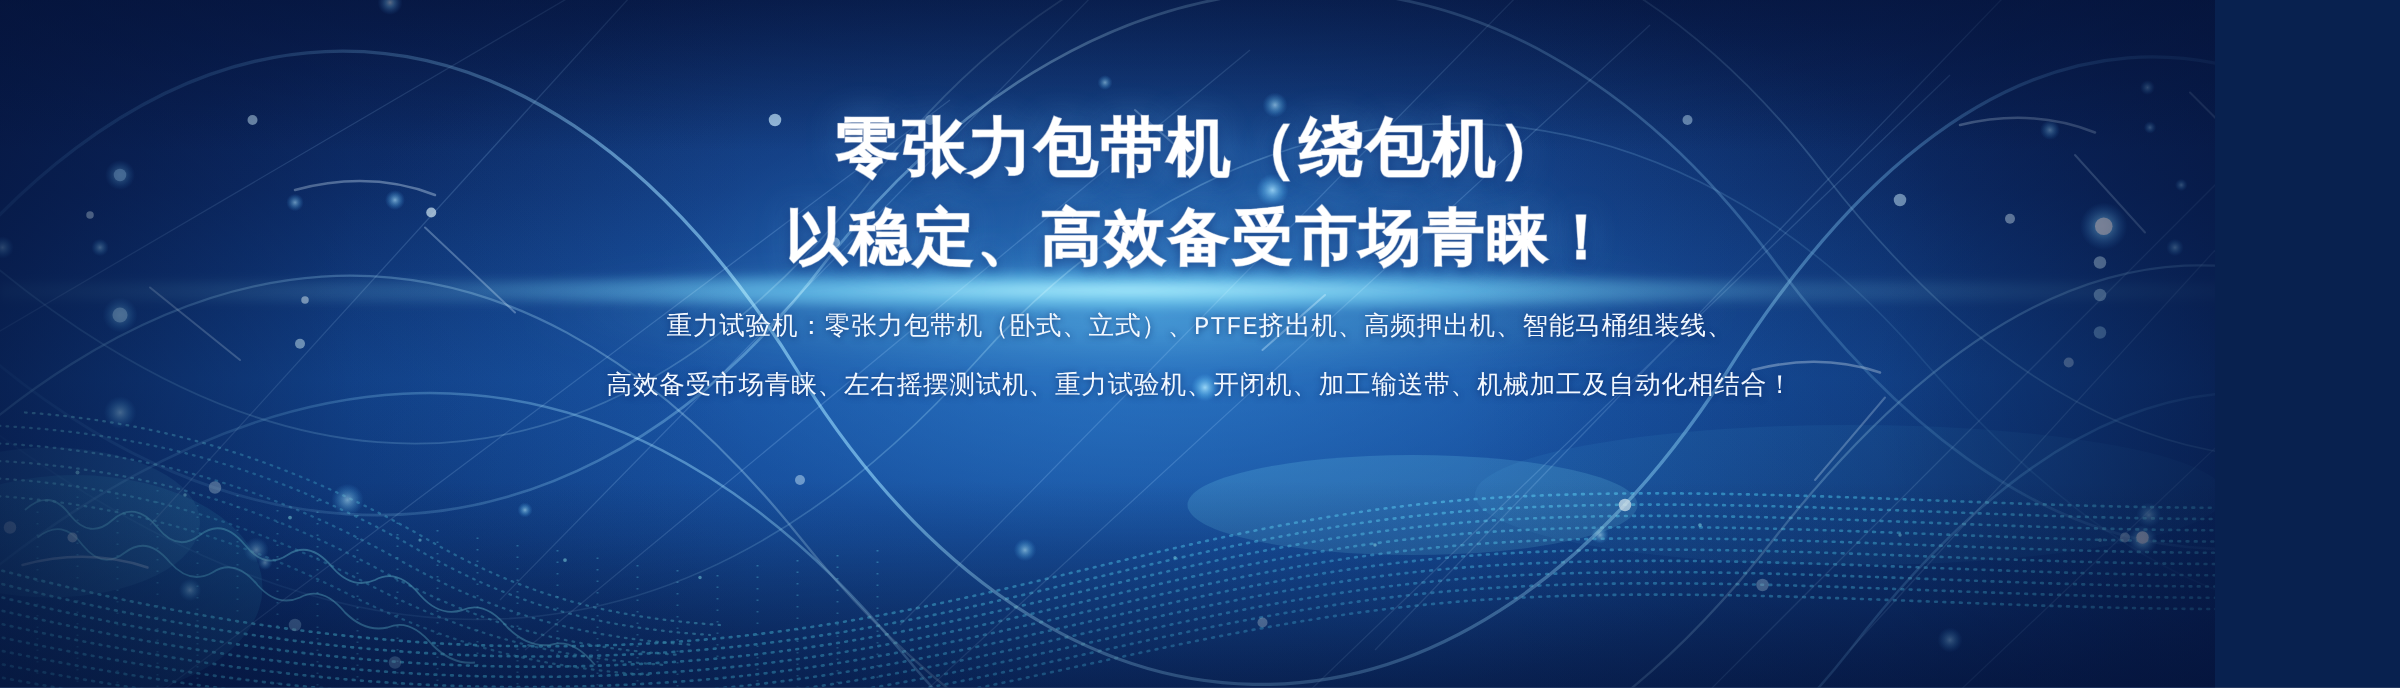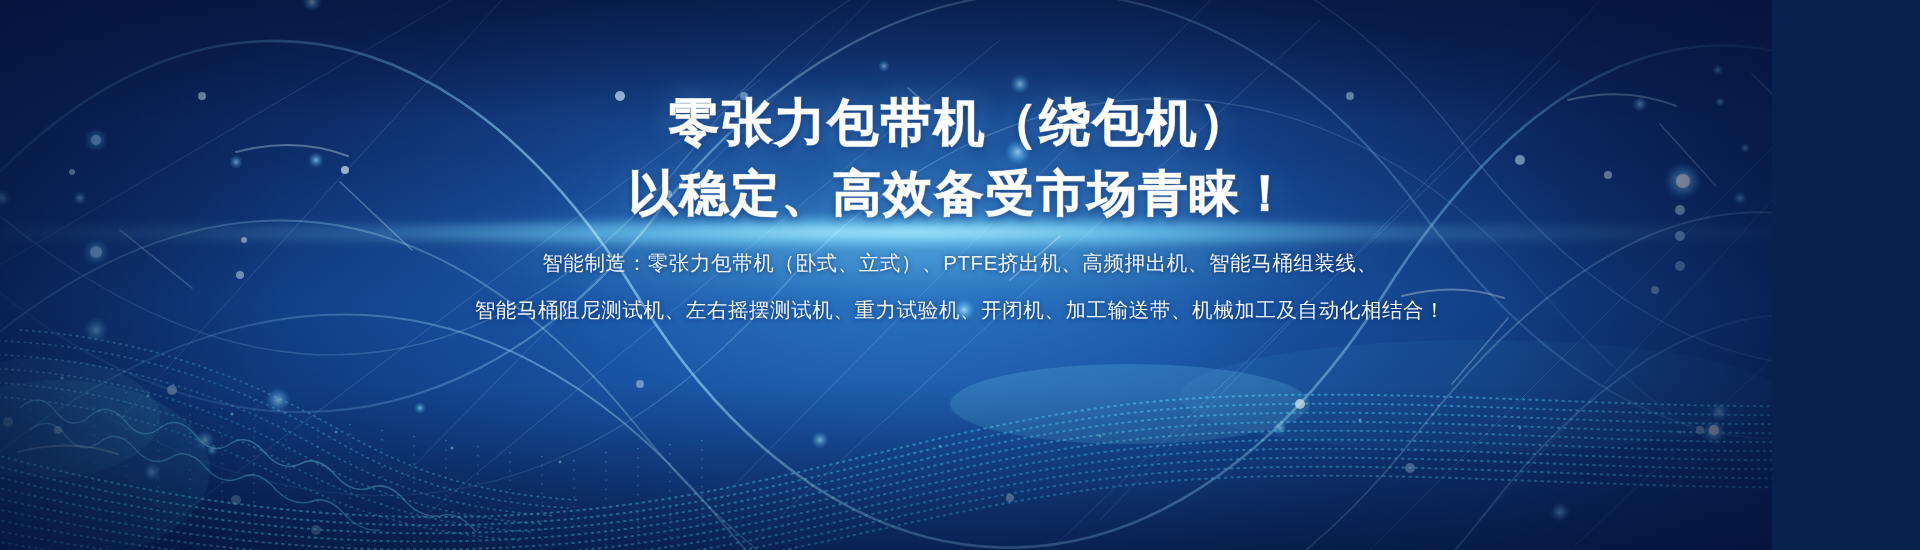--- a/index.html
+++ b/index.html
@@ -2,21 +2,21 @@
 <html><head>
 <meta charset="utf-8">
 <title>Banner</title>
 <style>
   html,body{margin:0;padding:0;background:#08214f;}
   *{box-sizing:border-box;}
   #banner{
     position:relative;
     width:1772px;height:550px;
     overflow:hidden;
-    font-family:Liberation Sans, sans-serif;
+    font-family:Liberation Mono, monospace;
     background:
       radial-gradient(ellipse 900px 420px at 52% 46%, rgba(62,150,225,0.55) 0%, rgba(40,110,200,0.20) 45%, rgba(10,40,100,0.0) 75%),
       radial-gradient(ellipse 1300px 600px at 50% 62%, rgba(30,105,190,0.45) 0%, rgba(16,60,140,0.0) 70%),
       linear-gradient(180deg,#0b2257 0%,#0d2d6b 28%,#12448f 55%,#0f3a80 78%,#0a2459 100%);
   }
   
   .layer{position:absolute;left:0;top:0;width:1920px;height:550px;pointer-events:none;}
   .layer.blendscreen{mix-blend-mode:screen;}
 
   
@@ -365,17 +365,17 @@
     <ellipse cx="1130" cy="404" rx="180" ry="40" fill="#6ad3f2" opacity="0.18"></ellipse>
     <ellipse cx="40" cy="418" rx="120" ry="60" fill="#5ccbf0" opacity="0.14"></ellipse>
   </svg>
 
   <div id="vignette"></div>
   <div id="vignette2"></div>
 
   <div id="content">
     <div class="hl" id="hl1">零张力包带机（绕包机）</div>
     <div class="hl" id="hl2">以稳定、高效备受市场青睐！</div>
-    <div class="sub" id="sub1">智能制造：零张力包带机（卧式、立式）、PTFE挤出机、高频押出机、智能马桶组装线、</div>
-    <div class="sub" id="sub2">智能马桶阻尼测试机、左右摇摆测试机、重力试验机、开闭机、加工输送带、机械加工及自动化相结合！</div>
+    <div class="sub" id="sub1">重力试验机：零张力包带机（卧式、立式）、PTFE挤出机、高频押出机、智能马桶组装线、</div>
+    <div class="sub" id="sub2">高效备受市场青睐、左右摇摆测试机、重力试验机、开闭机、加工输送带、机械加工及自动化相结合！</div>
   </div>
 
 </div>
 
 </body></html>

